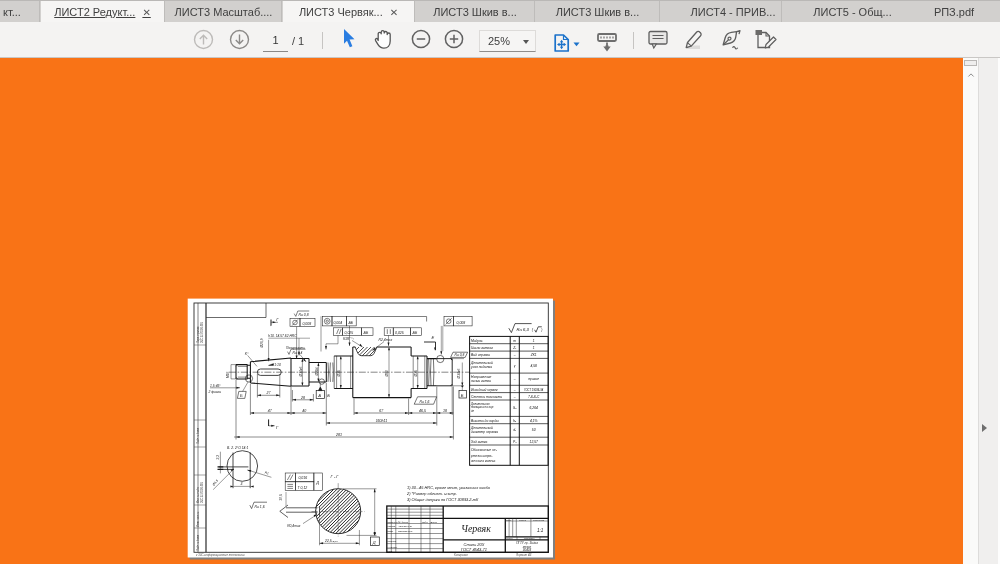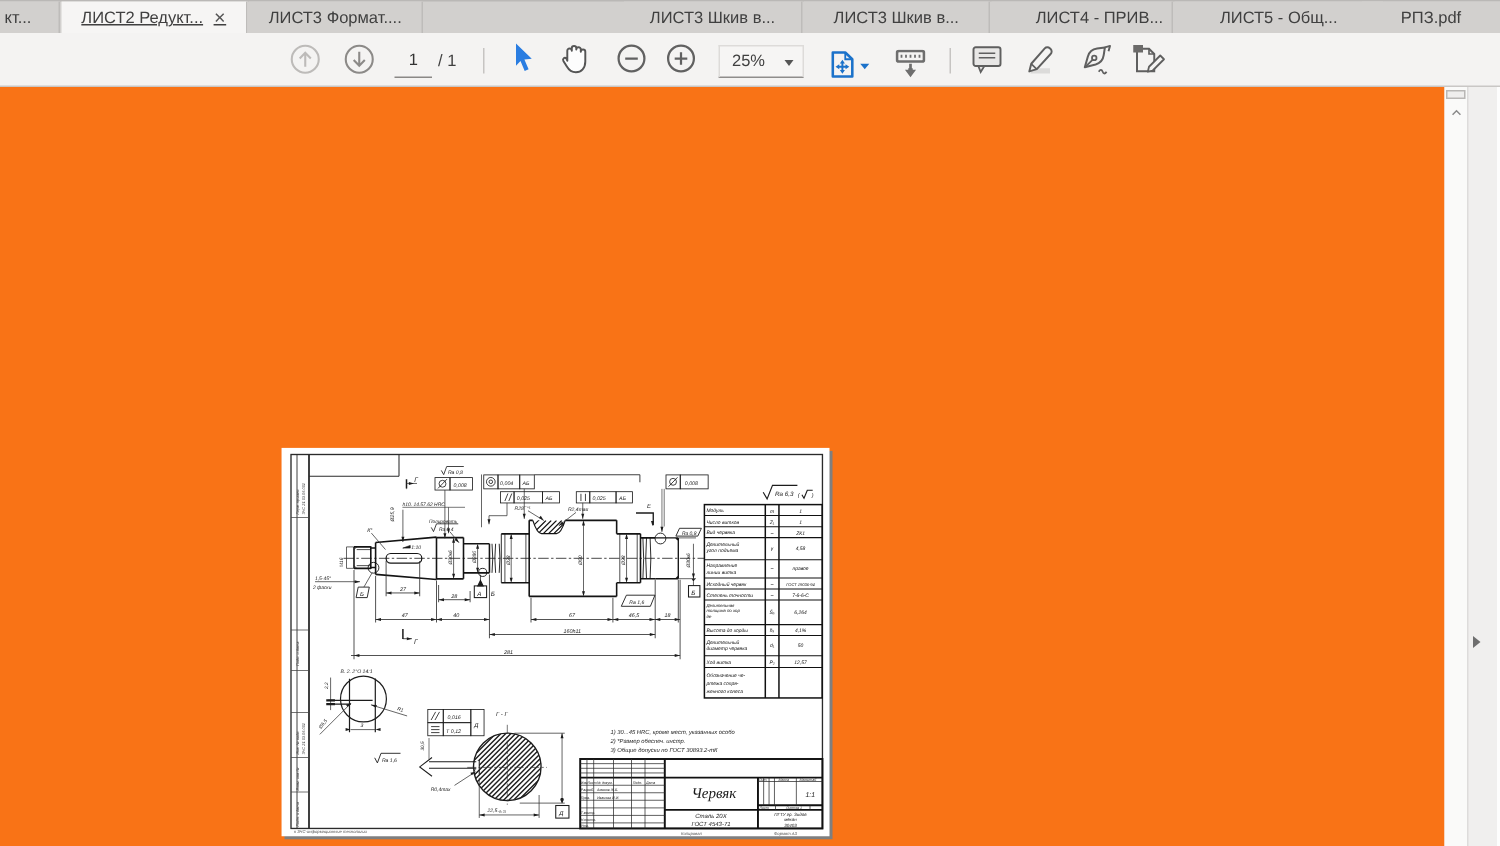--- a/index.html
+++ b/index.html
@@ -28,21 +28,22 @@
 #supchev { position:absolute; left:967px; top:72px; width:8px; height:6px; }
 #ptri { position:absolute; left:982px; top:424px; width:0; height:0; border-top:4.5px solid transparent; border-bottom:4.5px solid transparent; border-left:5.5px solid #6e6e6e; }
 </style>
 </head>
 <body>
 <div id="root">
 
   <div id="tabbar">
     <div class="tab" style="left:0;width:40px;text-align:left;padding-left:3px;">кт...</div>
     <div class="tab active" style="left:41px;width:124px;text-decoration:underline;">ЛИСТ2 Редукт...<span class="x">✕</span></div>
-    <div class="tab" style="left:166px;width:116px;">ЛИСТ3 Формат....</div>
+    <div class="tab" style="left:166px;width:116px;">ЛИСТ3 Масштаб....</div>
+    <div class="tab active" style="left:283px;width:132px;">ЛИСТ3 Червяк...<span class="x">✕</span></div>
     <div class="tab" style="left:416px;width:119px;">ЛИСТ3 Шкив в...</div>
     <div class="tab" style="left:536px;width:124px;">ЛИСТ3 Шкив в...</div>
     <div class="tab" style="left:661px;width:121px;padding-left:24px;">ЛИСТ4 - ПРИВ...</div>
     <div class="tab" style="left:783px;width:140px;">ЛИСТ5 - Общ...</div>
     <div class="tab" style="left:908px;width:92px;border-right:none;">РПЗ.pdf</div>
   </div>
 
   <div id="toolbar">
     <svg class="ticon" style="left:193px;top:7px;" width="21" height="21" viewBox="0 0 21 21">
       <circle cx="10.5" cy="10.5" r="9" fill="none" stroke="#bdbbb9" stroke-width="1.4"></circle>

